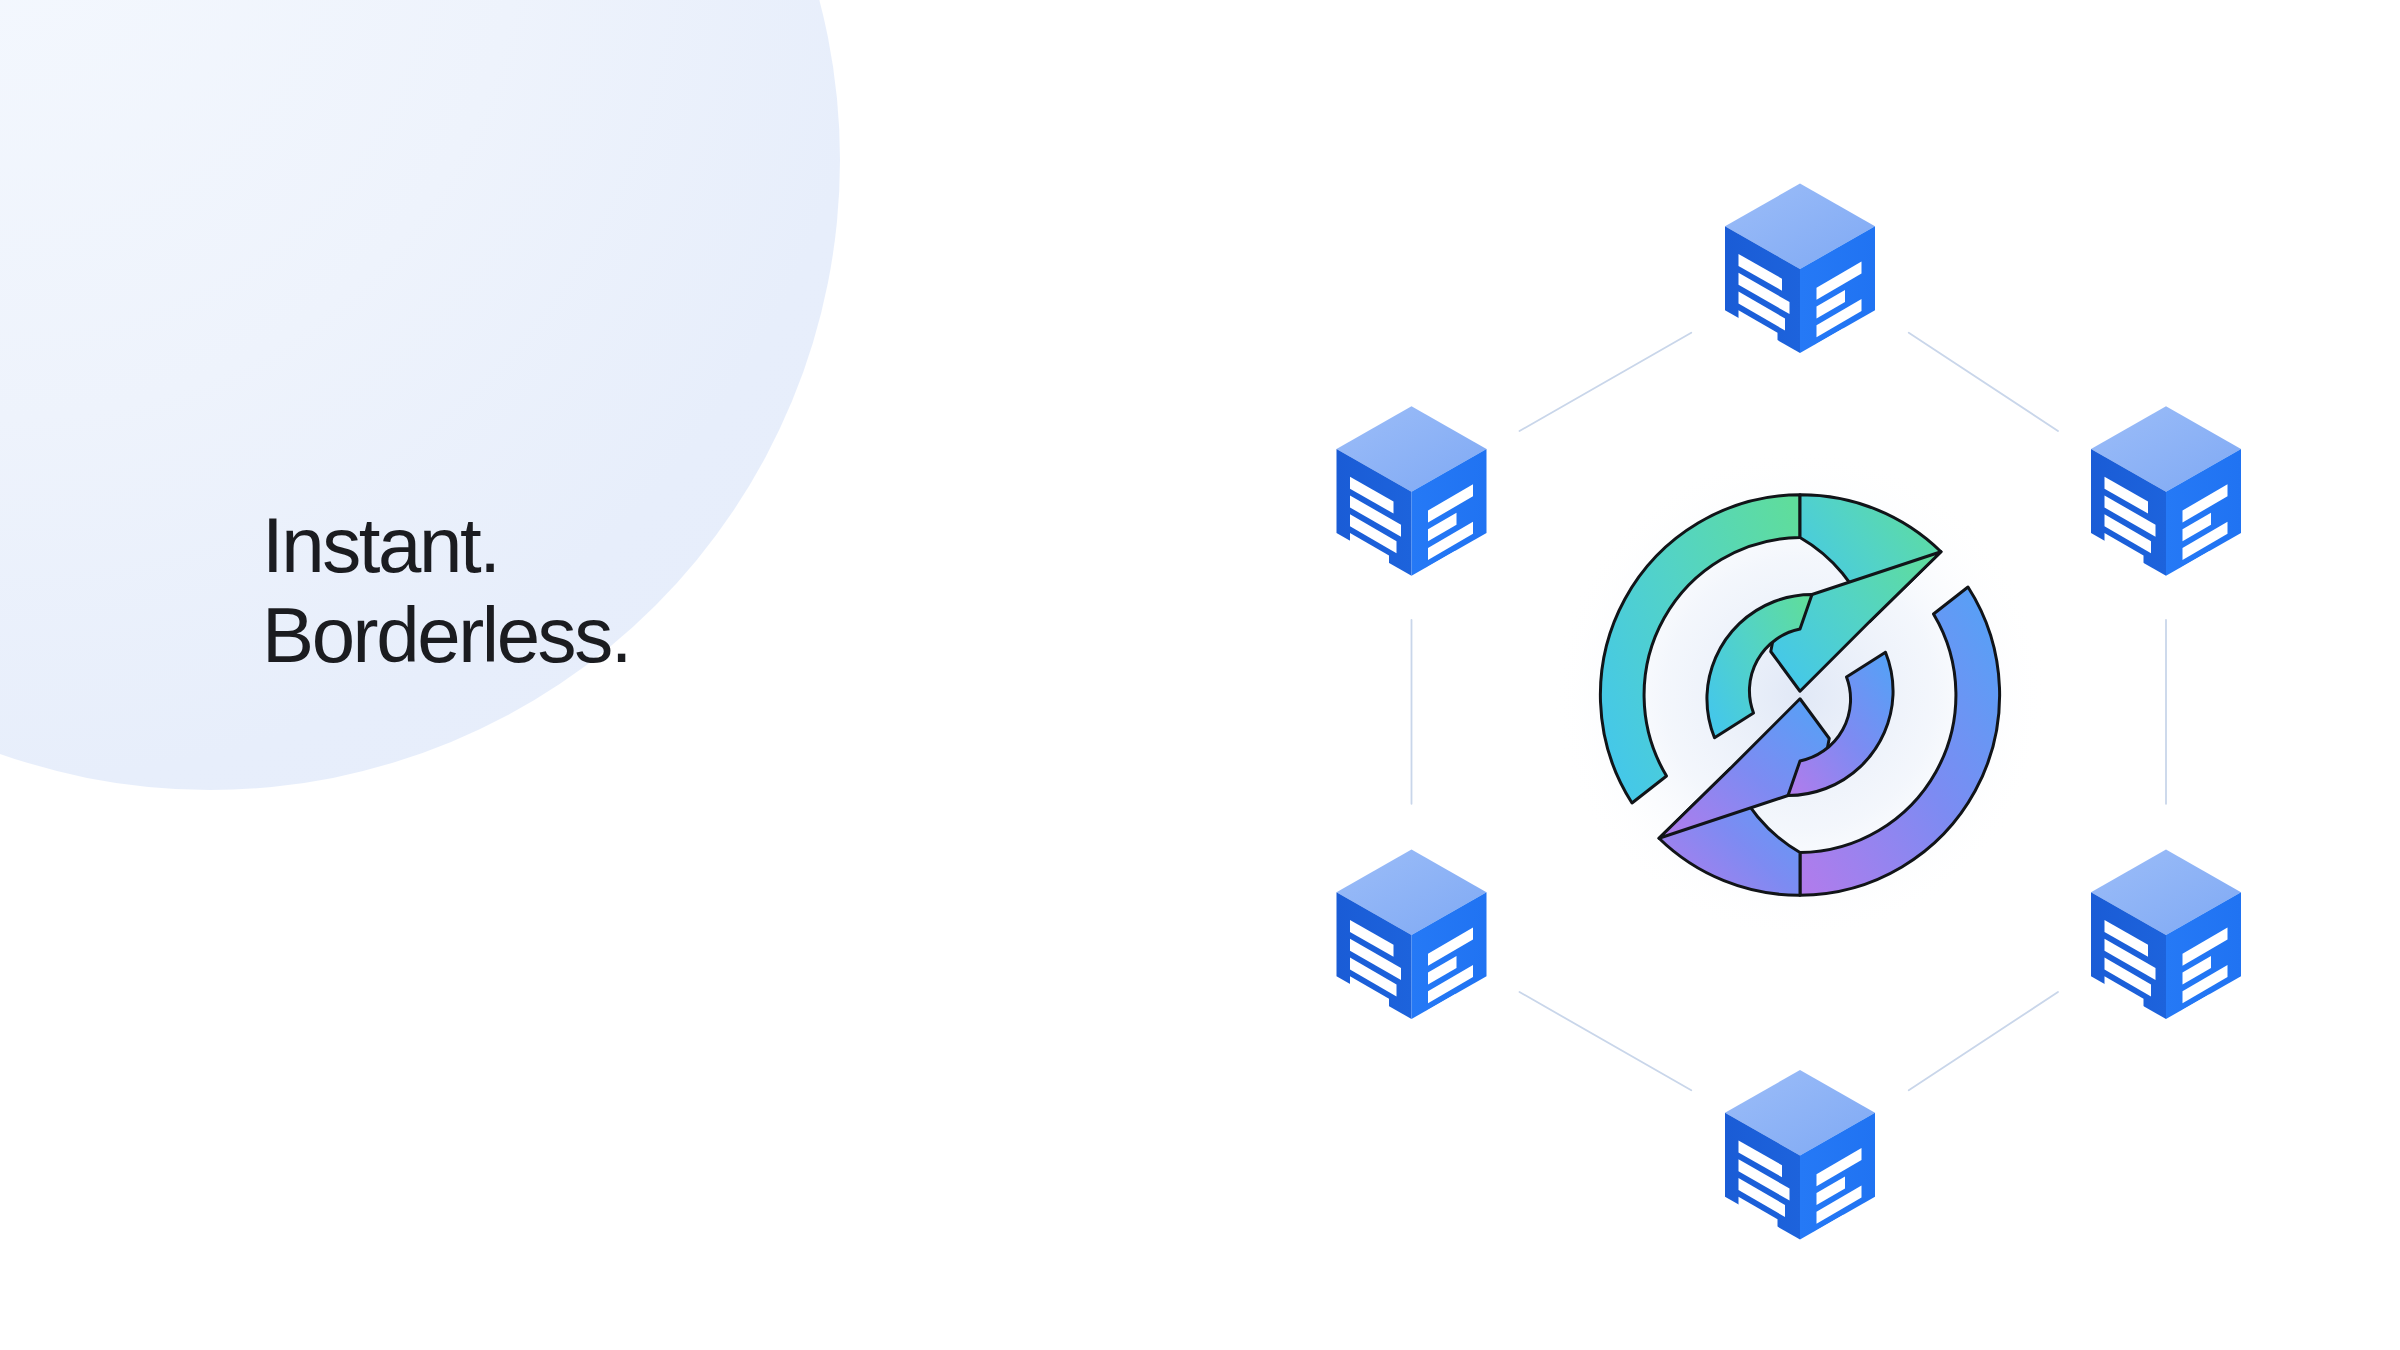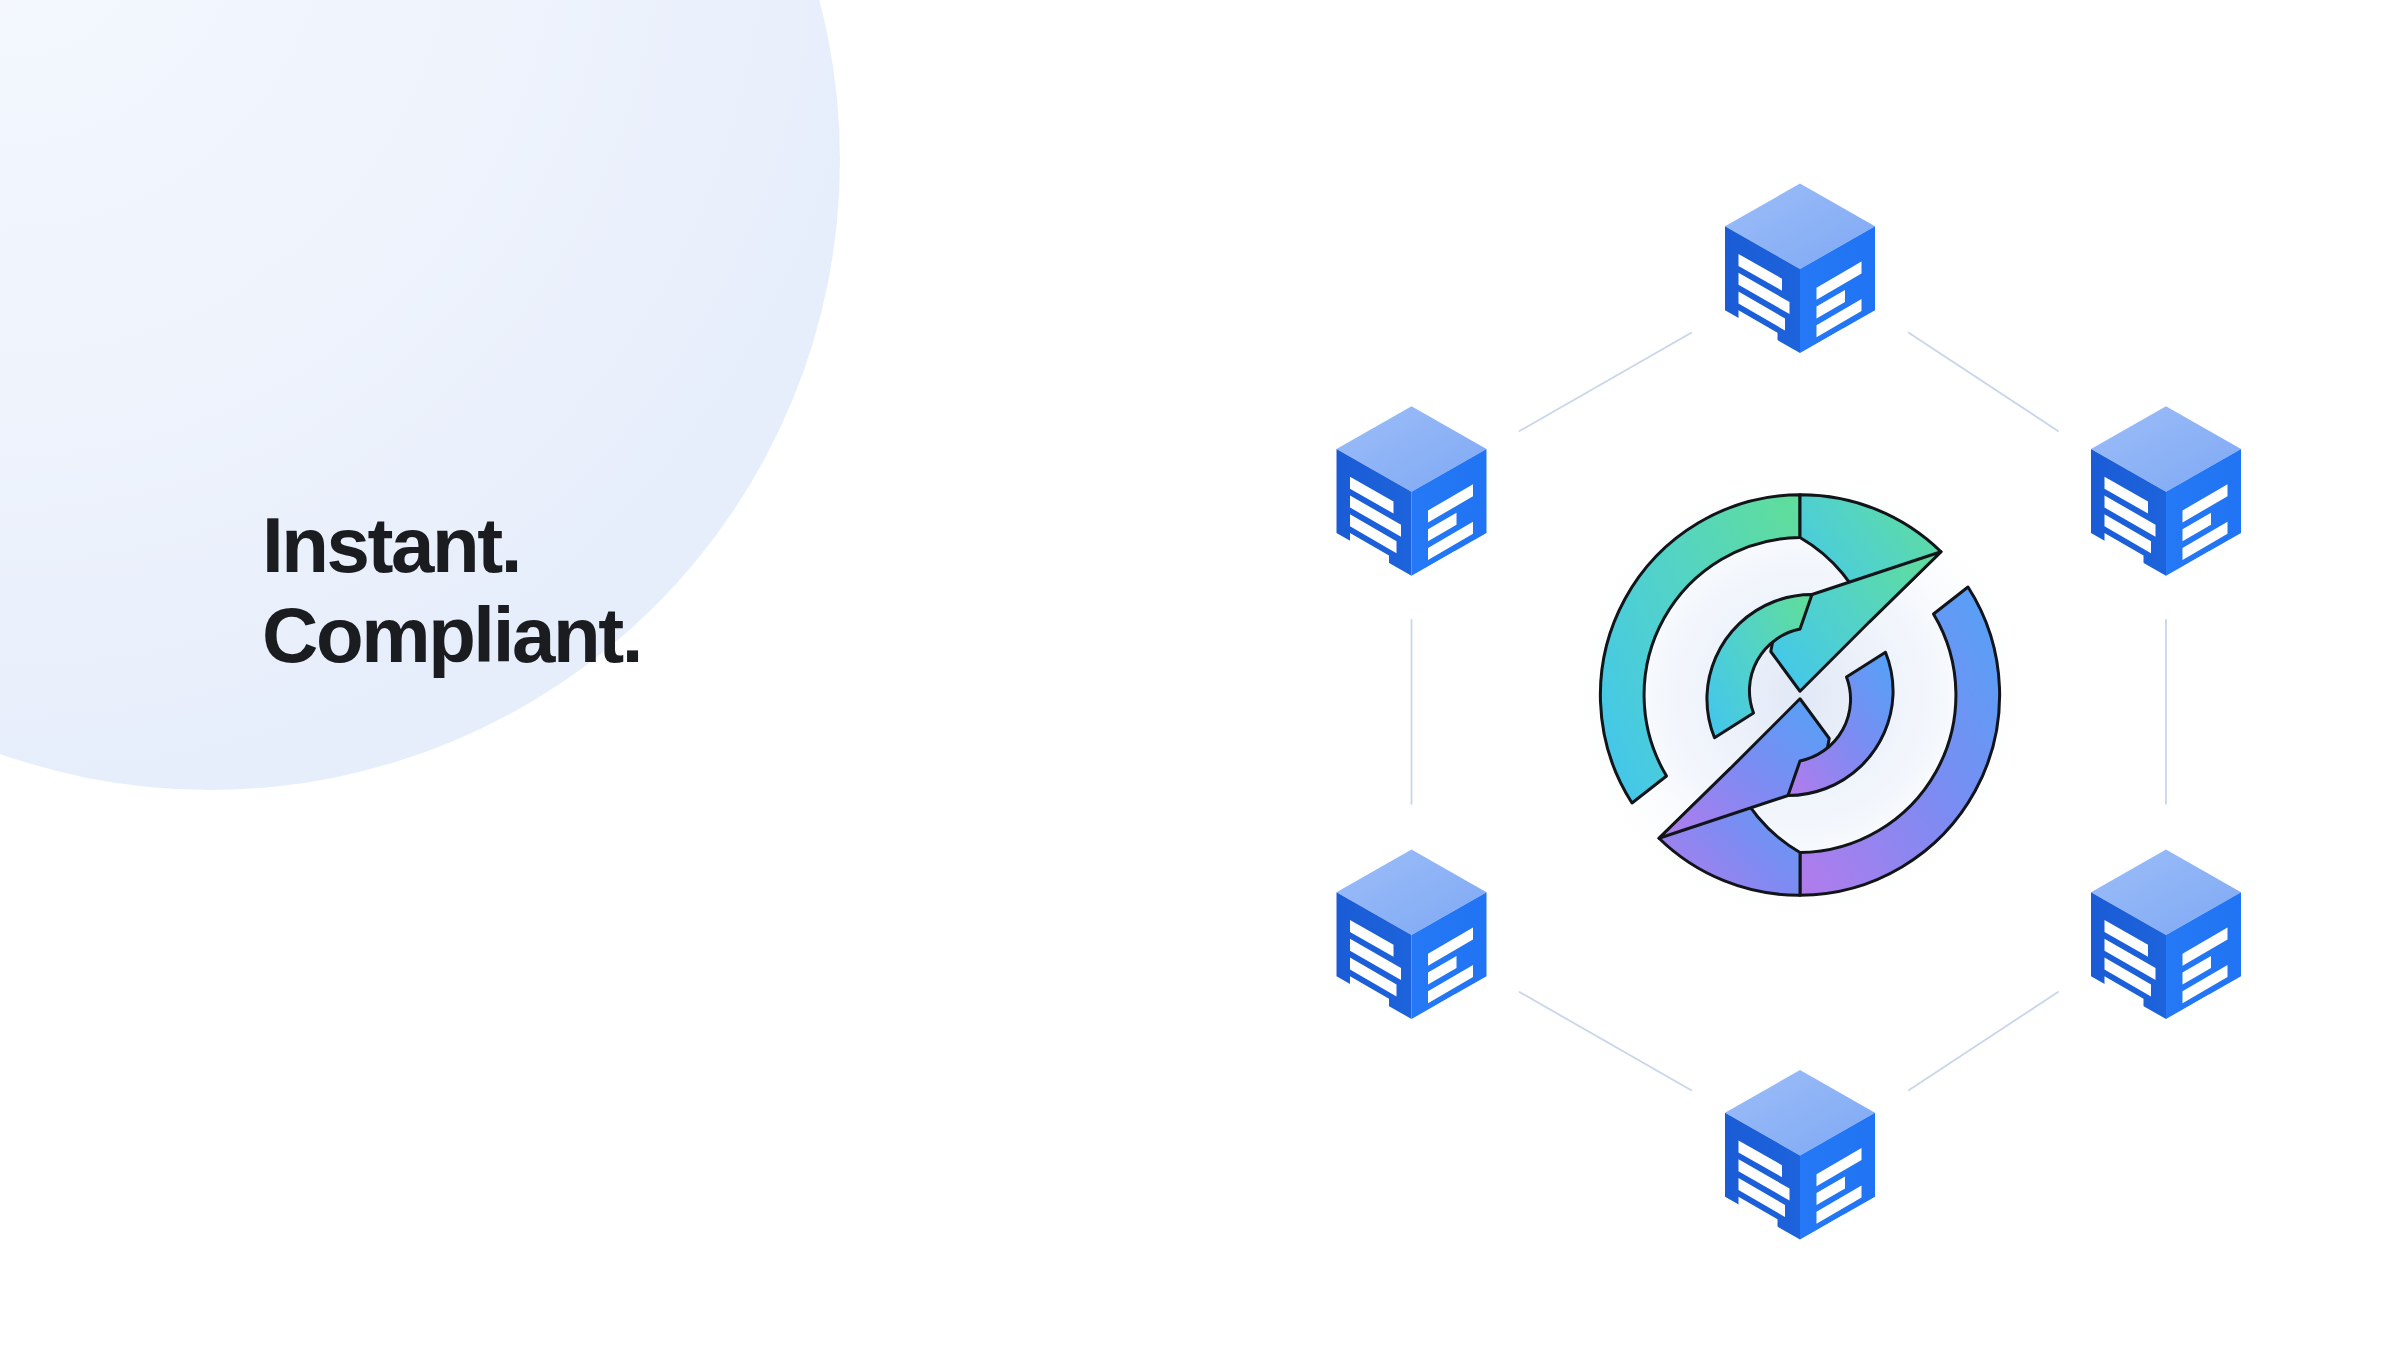--- a/index.html
+++ b/index.html
@@ -25,42 +25,42 @@
   .headline{
     position:absolute;
     left:262px; top:500px;
     width:760px;
     z-index:5;
   }
   .headline .line{
     display:block;
     font-size:78px;
     line-height:1.155;
-    font-weight:700;
+    font-weight:400;
     letter-spacing:-2.4px;
     color:#1b1c20;
     white-space:nowrap;
   }
 
   
   .illustration{
     position:absolute;
     left:1200px; top:95px;
     width:1200px; height:1200px;
   }
   .illustration svg{ display:block; width:100%; height:100%; }
 </style>
 </head>
 <body>
 
 <div class="bg-blob"></div>
 
 <h1 class="headline">
   <span class="line">Instant.</span>
-  <span class="line">Compliant.</span>
+  <span class="line">Borderless.</span>
 </h1>
 
 <div class="illustration">
   <svg viewBox="0 0 1400 1600" xmlns="http://www.w3.org/2000/svg" aria-hidden="true">
     <defs>
       <linearGradient id="gradCool" x1="0" y1="0.75" x2="1" y2="0.1">
         <stop offset="0%" stop-color="#45c8e8"></stop>
         <stop offset="48%" stop-color="#53d3c6"></stop>
         <stop offset="100%" stop-color="#5fdd9c"></stop>
       </linearGradient>

